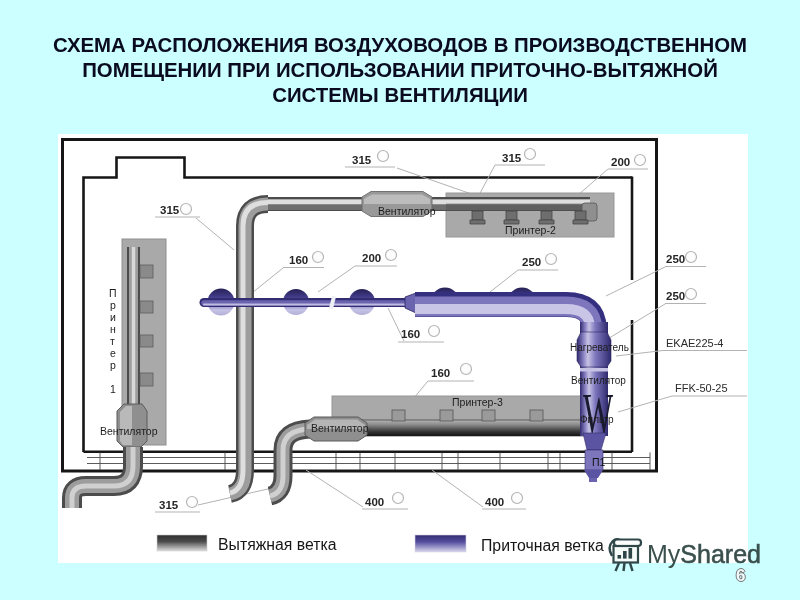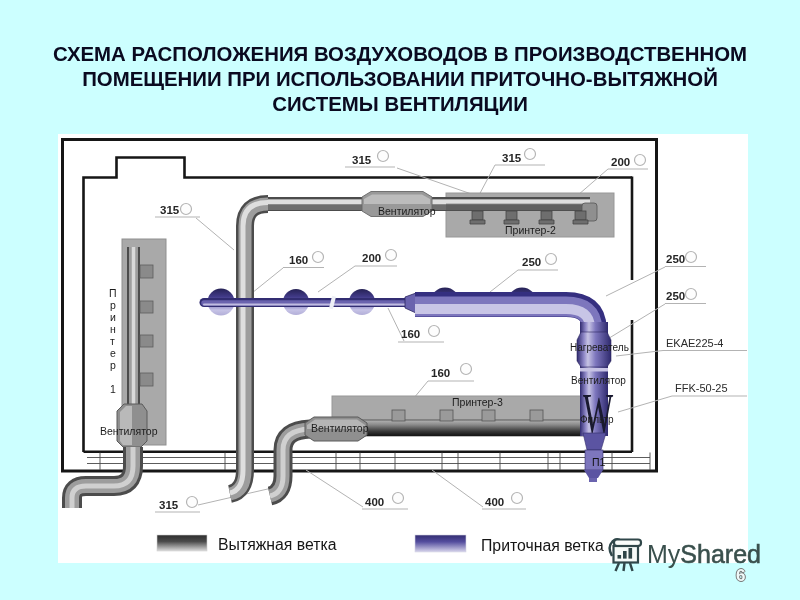--- a/index.html
+++ b/index.html
@@ -1,16 +1,16 @@
 <!DOCTYPE html>
 <html><head>
 <meta charset="utf-8">
 <style>
 html,body{margin:0;padding:0;width:800px;height:600px;background:#ccffff;font-family:"Liberation Sans",sans-serif;overflow:hidden;position:relative}
-#title{position:absolute;left:0;top:42px;width:800px;text-align:center;font-weight:bold;font-size:20.4px;line-height:25px;color:#0a0a20;letter-spacing:0px;white-space:nowrap}
+#title{position:absolute;left:0;top:33px;width:800px;text-align:center;font-weight:bold;font-size:20.4px;line-height:25px;color:#0a0a20;letter-spacing:0px;white-space:nowrap}
 #diag{position:absolute;left:58px;top:134px}
 #pagenum{position:absolute;left:736px;top:566px;font-size:17px;font-weight:bold;color:#f0fafa;text-shadow:-1px 0 #777,1px 0 #777,0 -1px #777,0 1px #777}
 </style>
 </head>
 <body>
 
 <div id="title">СХЕМА РАСПОЛОЖЕНИЯ ВОЗДУХОВОДОВ В ПРОИЗВОДСТВЕННОМ<br>ПОМЕЩЕНИИ ПРИ ИСПОЛЬЗОВАНИИ ПРИТОЧНО-ВЫТЯЖНОЙ<br>СИСТЕМЫ ВЕНТИЛЯЦИИ</div>
 
 <svg id="diag" width="690" height="429" viewBox="58 134 690 429">
 <defs>

